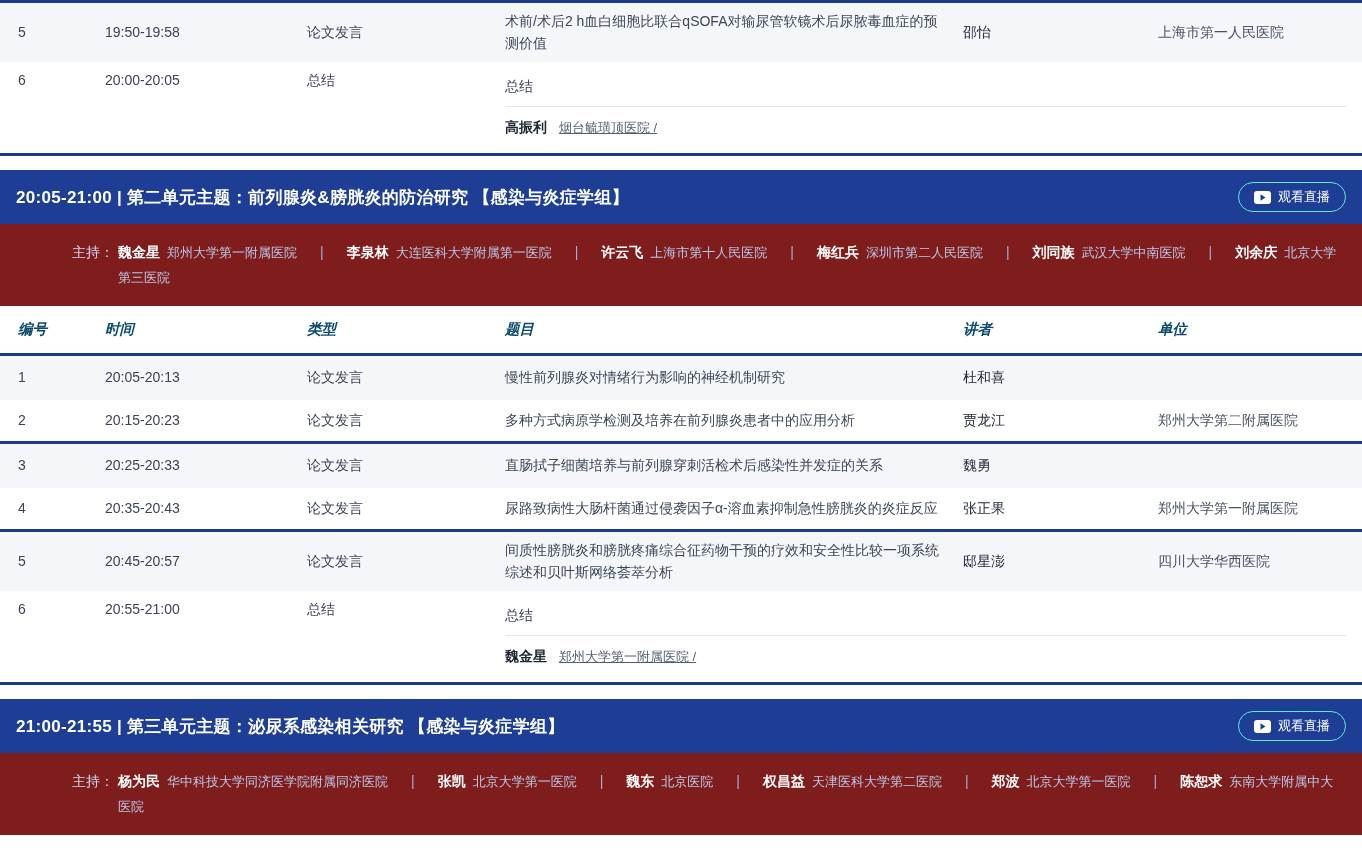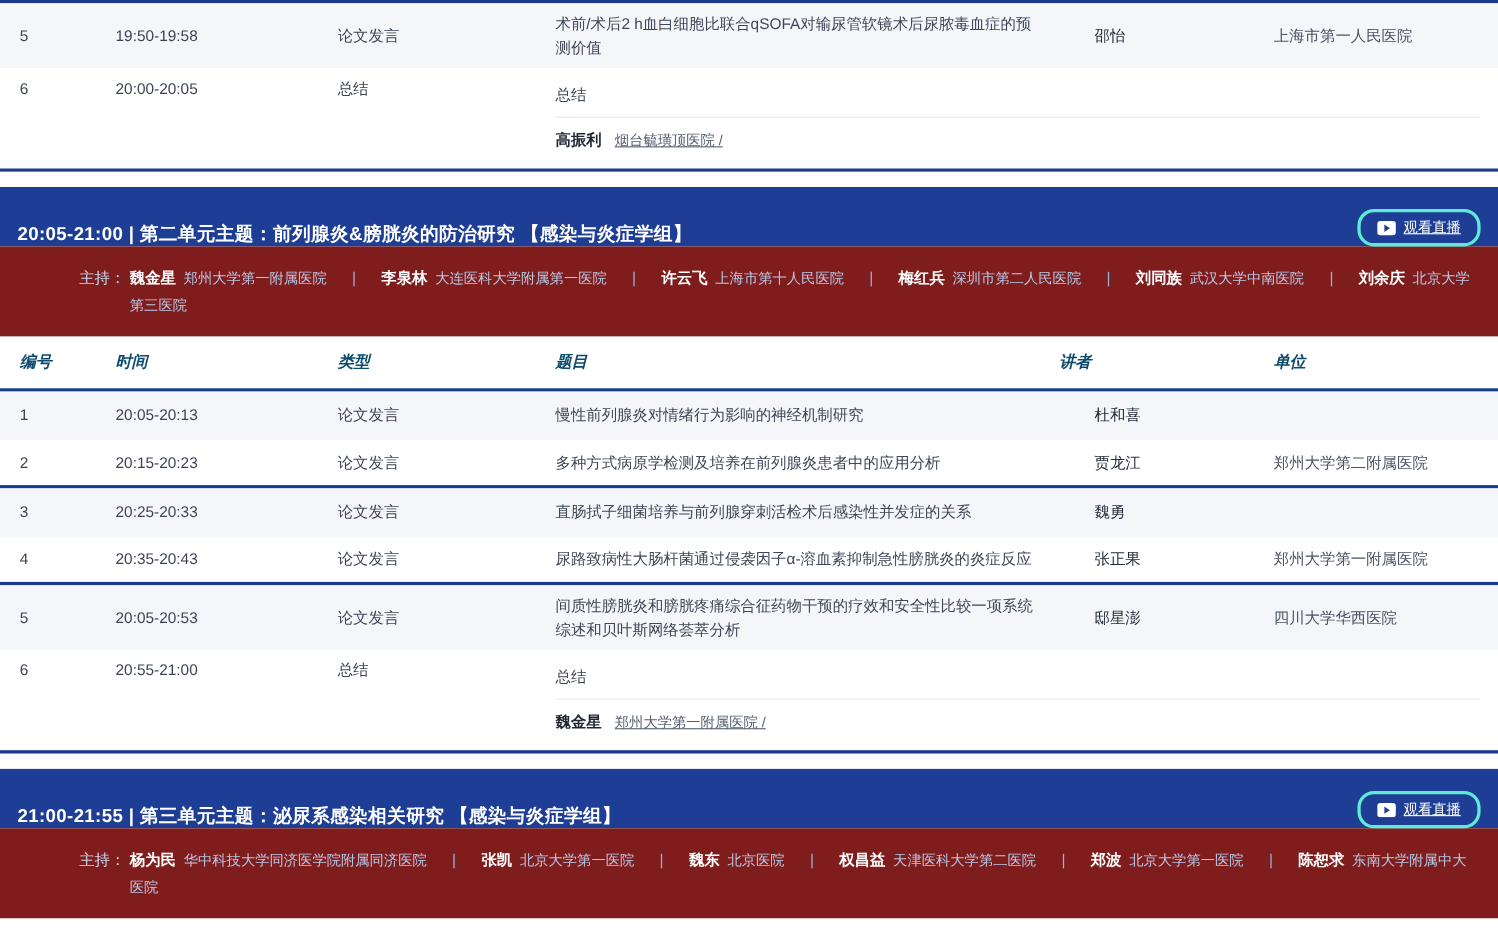--- a/index.html
+++ b/index.html
@@ -17,21 +17,21 @@
     grid-template-columns:87px 202px 198px 458px 195px 1fr;
     padding-left:18px; align-items:center;
     font-size:14px; color:#3c4454;
     min-height:44px;
   }
   .tbl-row > div { padding:8px 18px 8px 0; line-height:1.55; }
   .row-gray { background:#f4f6f9; }
   .row-white { background:#fff; }
   .sep-after { border-bottom:3px solid #1c3a8a; }
   .cell-title { color:#3e4757; }
-  .cell-speaker { color:#232c3a;margin-left:32px; }
+  .cell-speaker { color:#232c3a; }
   .cell-org { color:#4a5263; }
 
   
   .tbl-row.summary { grid-template-columns:87px 202px 198px 1fr; align-items:flex-start; }
   .summary-cell { padding:14px 16px 14px 0 !important; }
   .summary-label { font-size:14px; color:#3c4454; line-height:20px; }
   .summary-divider { border:0; border-top:1px solid #e3e7ee; margin:10px 0; }
   .summary-speaker { font-weight:bold; color:#1f2733; font-size:14px; }
   .summary-org { color:#555e6e; font-size:13px; margin-left:8px;text-decoration:underline; }
 
@@ -48,30 +48,30 @@
   .tbl-head.cut { border-bottom:0; }
 
   
   .top-table { border-top:3px solid #1c3a8a; border-bottom:3px solid #1c3a8a; }
   .top-table .first { min-height:58px; }
 
   
   .session { margin-top:14px; }
   .session-header {
     height:54px; background:#1d3e94; color:#fff;
-    display:flex; align-items:flex-end; justify-content:space-between;
+    display:flex; align-items:center; justify-content:space-between;
     padding:0 16px;
   }
   .session-title { font-size:17px; font-weight:bold; letter-spacing:.3px; }
   .live-btn {
     display:flex; align-items:center; gap:7px;
-    border:3px solid #5eead4; border-radius:15px;
+    border:1px solid #5eead4; border-radius:15px;
     background:transparent; color:#fff;
     font-size:13px; padding:5px 15px; cursor:pointer;
-    font-family:inherit; white-space:nowrap;text-decoration:underline;
+    font-family:inherit; white-space:nowrap;
   }
   .live-icon { display:inline-flex; }
 
   
   .session-hosts {
     background:#7f1d1d; color:#fff;
     padding:16px 20px 16px 72px;
     font-size:14px; line-height:25px;
   }
   .hosts-flow { padding-left:46px; text-indent:-46px; }
@@ -162,21 +162,21 @@
     <div class="tbl-row row-white sep-after">
       <div>4</div>
       <div>20:35-20:43</div>
       <div>论文发言</div>
       <div class="cell-title">尿路致病性大肠杆菌通过侵袭因子α-溶血素抑制急性膀胱炎的炎症反应</div>
       <div class="cell-speaker">张正果</div>
       <div class="cell-org">郑州大学第一附属医院</div>
     </div>
     <div class="tbl-row row-gray">
       <div>5</div>
-      <div>20:05-20:53</div>
+      <div>20:45-20:57</div>
       <div>论文发言</div>
       <div class="cell-title">间质性膀胱炎和膀胱疼痛综合征药物干预的疗效和安全性比较一项系统综述和贝叶斯网络荟萃分析</div>
       <div class="cell-speaker">邸星澎</div>
       <div class="cell-org">四川大学华西医院</div>
     </div>
     <div class="tbl-row row-white summary sep-after">
       <div>6</div>
       <div>20:55-21:00</div>
       <div>总结</div>
       <div class="summary-cell">

